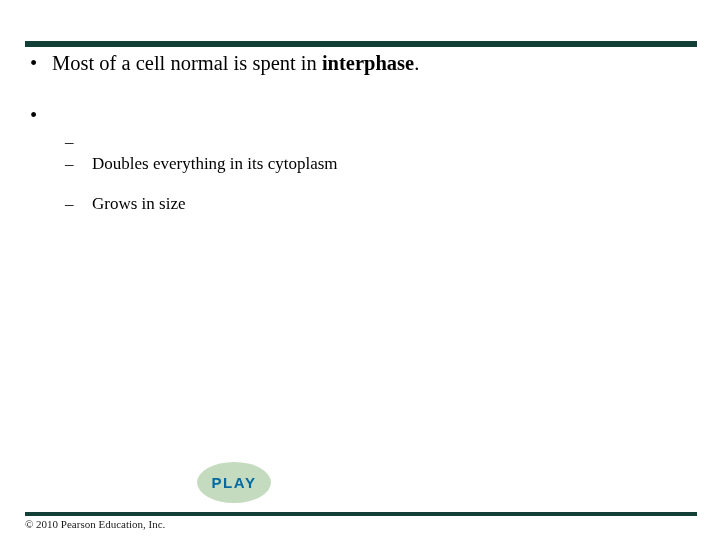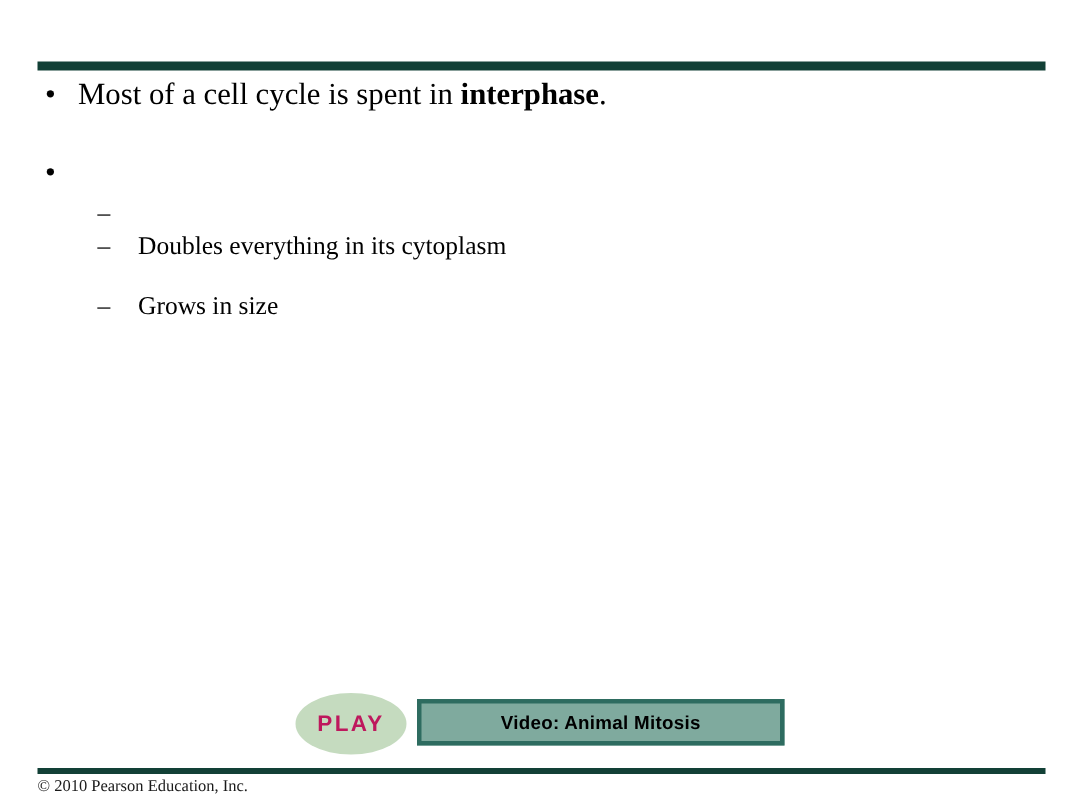--- a/index.html
+++ b/index.html
@@ -100,21 +100,21 @@
     display: flex;
     align-items: center;
     justify-content: center;
     cursor: pointer;
   }
   .play-button .play-label {
     font-family: "Liberation Sans", "DejaVu Sans", sans-serif;
     font-weight: bold;
     font-size: 15px;
     letter-spacing: 1.6px;
-    color: #be185d;
+    color: #0369a1;
   }
 
   .video-bar {
     position: absolute;
     left: 278px;
     top: 5px;
     width: 245px;
     height: 31px;
     background: #7faa9e;
     border: 3px solid #2e6c60;
@@ -146,21 +146,21 @@
 </head>
 <body>
 
 <div class="slide">
 
   <div class="rule rule-top"></div>
 
   <div class="body-area">
 
     <p class="bullet-l1">
-      <span class="marker">•</span><span>Most of a cell cycle is spent in </span><span class="bold-term">interphase</span><span>.</span>
+      <span class="marker">•</span><span>Most of a cell normal is spent in </span><span class="bold-term">interphase</span><span>.</span>
     </p>
 
     <div class="spacer-l1"></div>
 
     <p class="bullet-l1">
       <span class="marker">•</span>
     </p>
 
     <div class="spacer-l1"></div>
 
@@ -175,22 +175,19 @@
     <p class="bullet-l2">
       <span class="marker">–</span><span>Grows in size</span>
     </p>
 
   </div>
 
   <div class="media-row">
     <div class="play-button">
       <span class="play-label">PLAY</span>
     </div>
-    <div class="video-bar">
-      <span class="video-label">Video: Animal Mitosis</span>
-    </div>
   </div>
 
   <div class="rule rule-bottom"></div>
 
   <div class="footer-copyright">© 2010 Pearson Education, Inc.</div>
 
 </div>
 
 </body></html>

